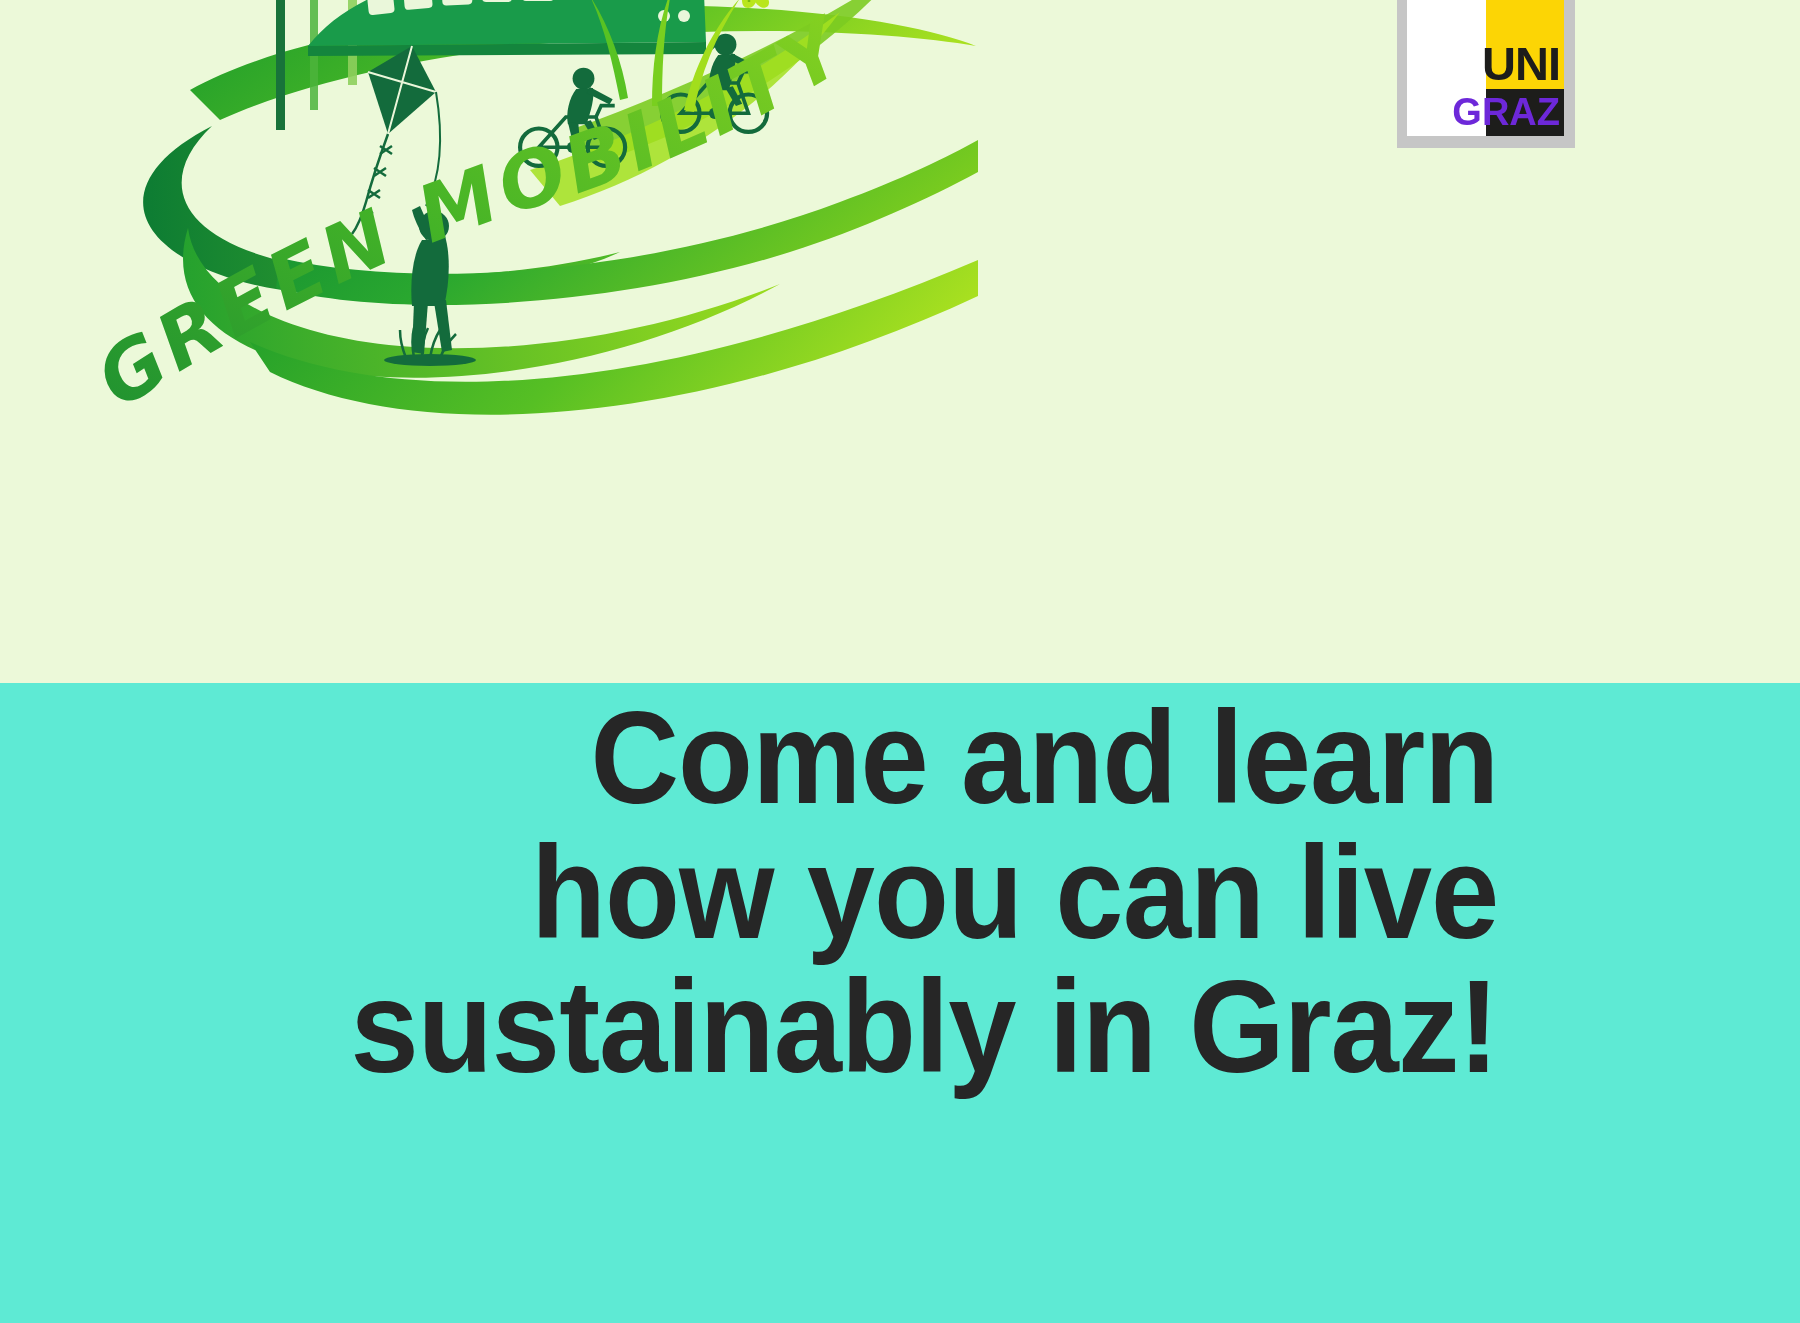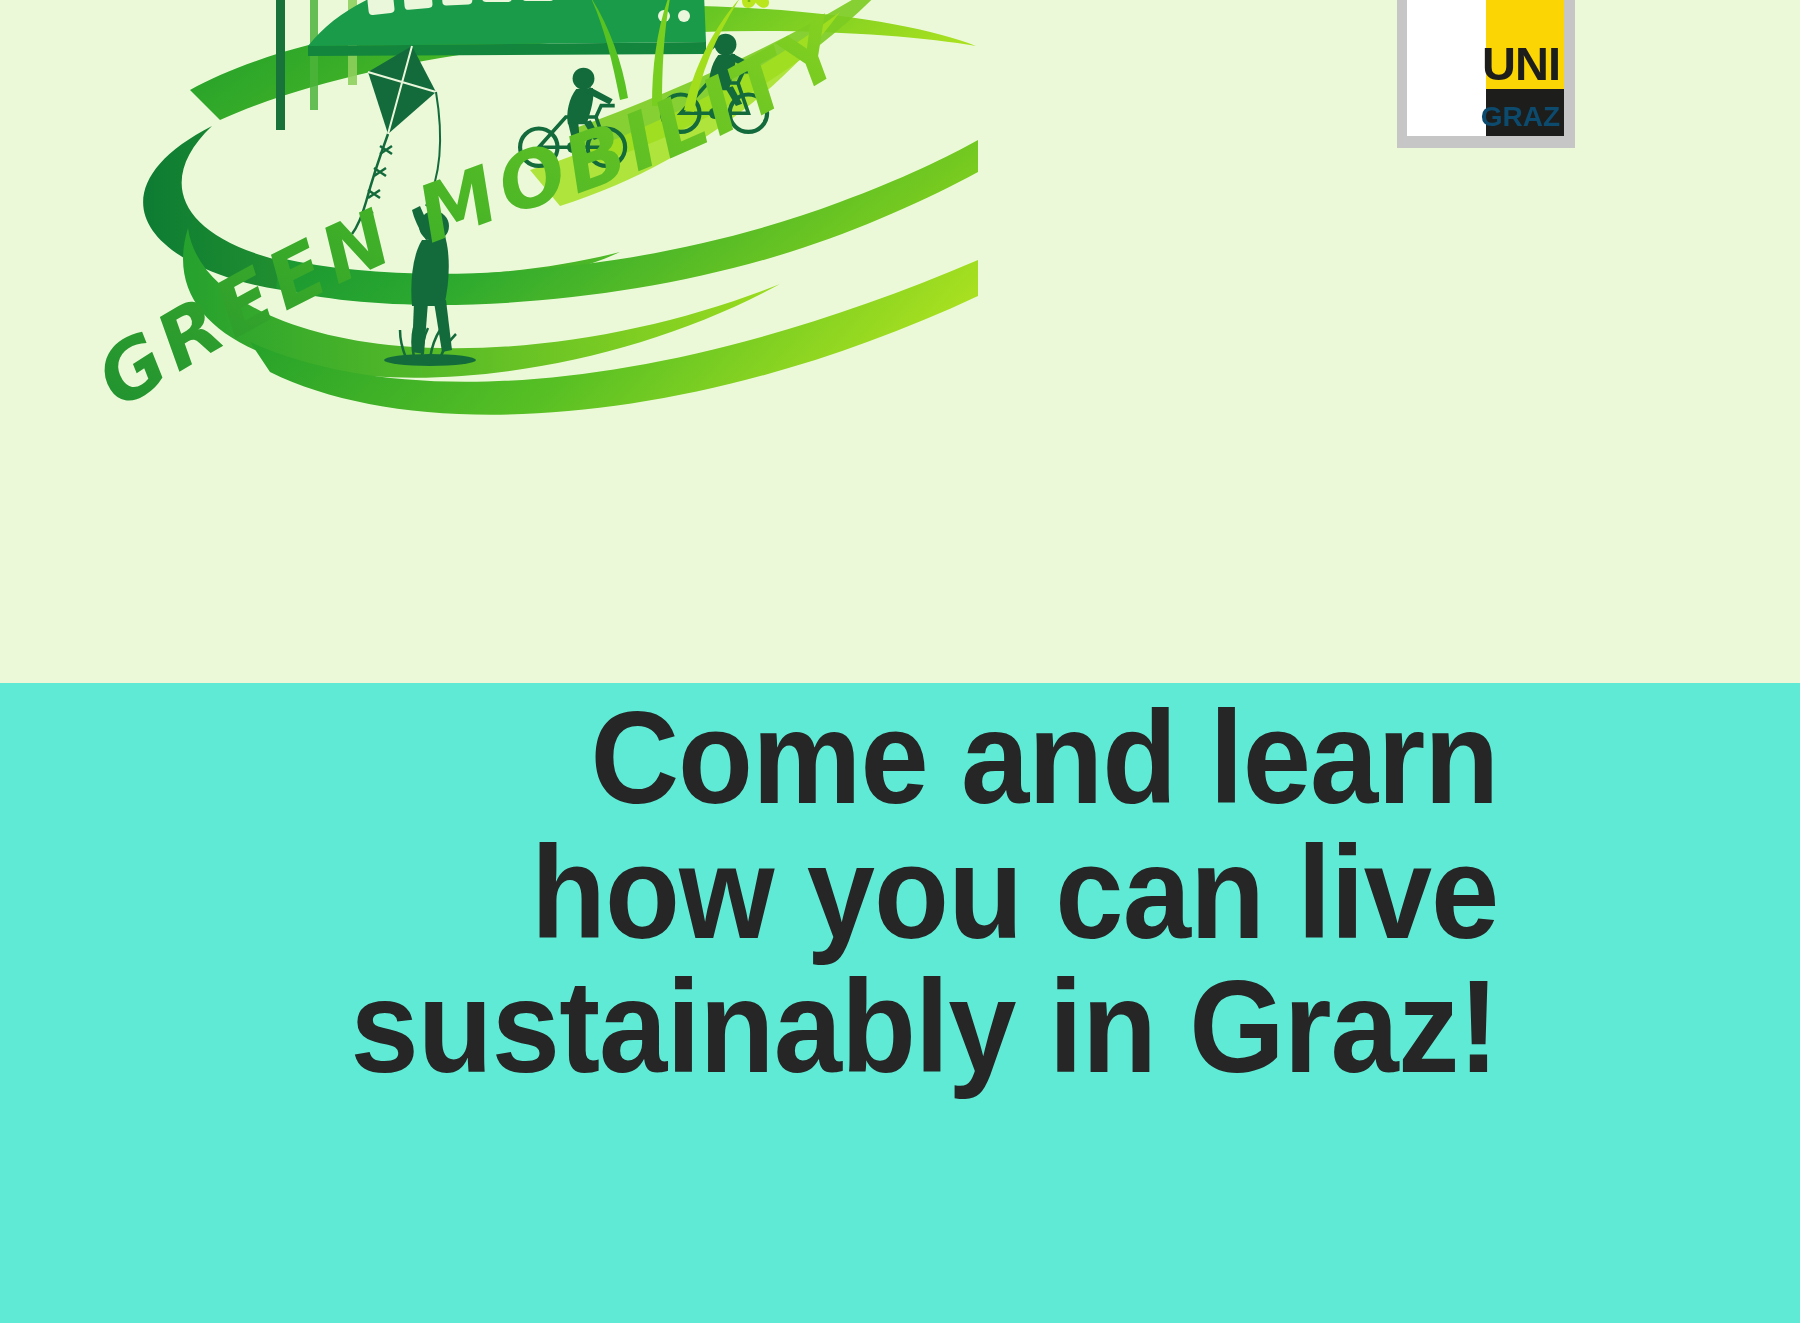--- a/index.html
+++ b/index.html
@@ -79,24 +79,24 @@
     line-height: 1;
     color: #1d1d1b;
     margin-left: 45px;
   }
   #uni-graz-logo .graz-text {
     position: absolute;
     right: 4px;
     bottom: 5px;
     font-family: "Liberation Sans", sans-serif;
     font-weight: bold;
-    font-size: 28px;
+    font-size: 38px;
     letter-spacing: 0px;
     line-height: 1;
-    color: #0c4a6e;
+    color: #6d28d9;
   }
 
   
   #headline {
     position: absolute;
     left: 0;
     top: 683px;
     width: 1800px;
     height: 640px;
     background: #5eead4;

